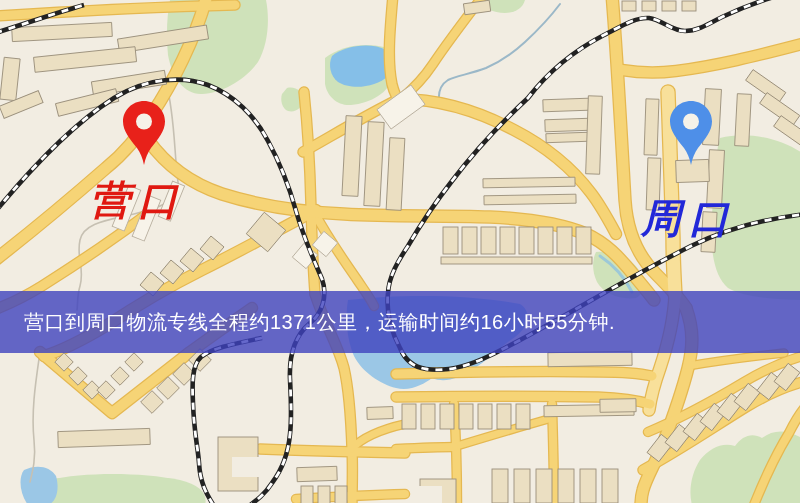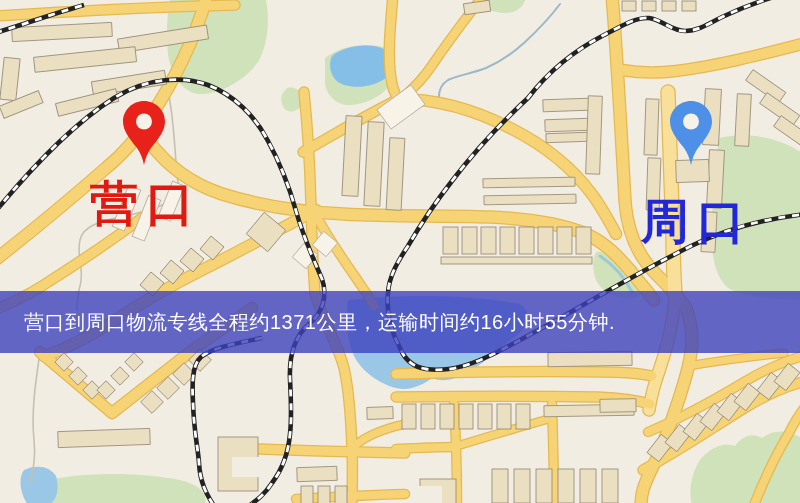--- a/index.html
+++ b/index.html
@@ -13,21 +13,21 @@
   .bld{fill:var(--c-building_fill,#EBDFC2);stroke:var(--c-building_stroke,#9A8F7B);stroke-width:0.9;}
   .bldp{fill:var(--c-building_pale,#F7F3E9);stroke:#B9B0A0;stroke-width:0.9;}
   .grn{fill:var(--c-green,#CFE2BA);stroke:none;}
   .wtr{fill:var(--c-water,#9BC7E6);stroke:none;}
   .strm{fill:none;stroke:var(--c-stream,#A8C4CF);stroke-width:1.6;stroke-linecap:round;}
   .pin{position:absolute;width:44px;height:68px;}
   .pin-origin{left:122px;top:100px;}
   .pin-origin .pin-body{fill:var(--c-origin_pin,#E8211A);}
   .pin-dest{left:669px;top:100px;}
   .pin-dest .pin-body{fill:var(--c-destination_pin,#4E8FE8);}
-  .city-label{position:absolute;font-weight:bold;font-size:48px;letter-spacing:8px;line-height:1;white-space:nowrap;}
+  .city-label{position:absolute;font-weight:bold;font-size:40px;letter-spacing:8px;line-height:1;white-space:nowrap;font-style:italic;}
   .label-origin{left:90px;top:180px;color:var(--c-origin_label,#E01911);}
   .label-dest{left:641px;top:198px;color:var(--c-destination_label,#2228D8);}
   .banner{position:absolute;left:0;top:291px;width:800px;height:62px;box-sizing:border-box;
           background:var(--c-banner_bg,rgba(62,66,190,.8));color:var(--c-banner_text,#fff);
           display:flex;align-items:center;padding-left:24px;font-size:20px;letter-spacing:.5px;white-space:nowrap;}
 </style>
 </head>
 <body>
 
 <div class="stage">

